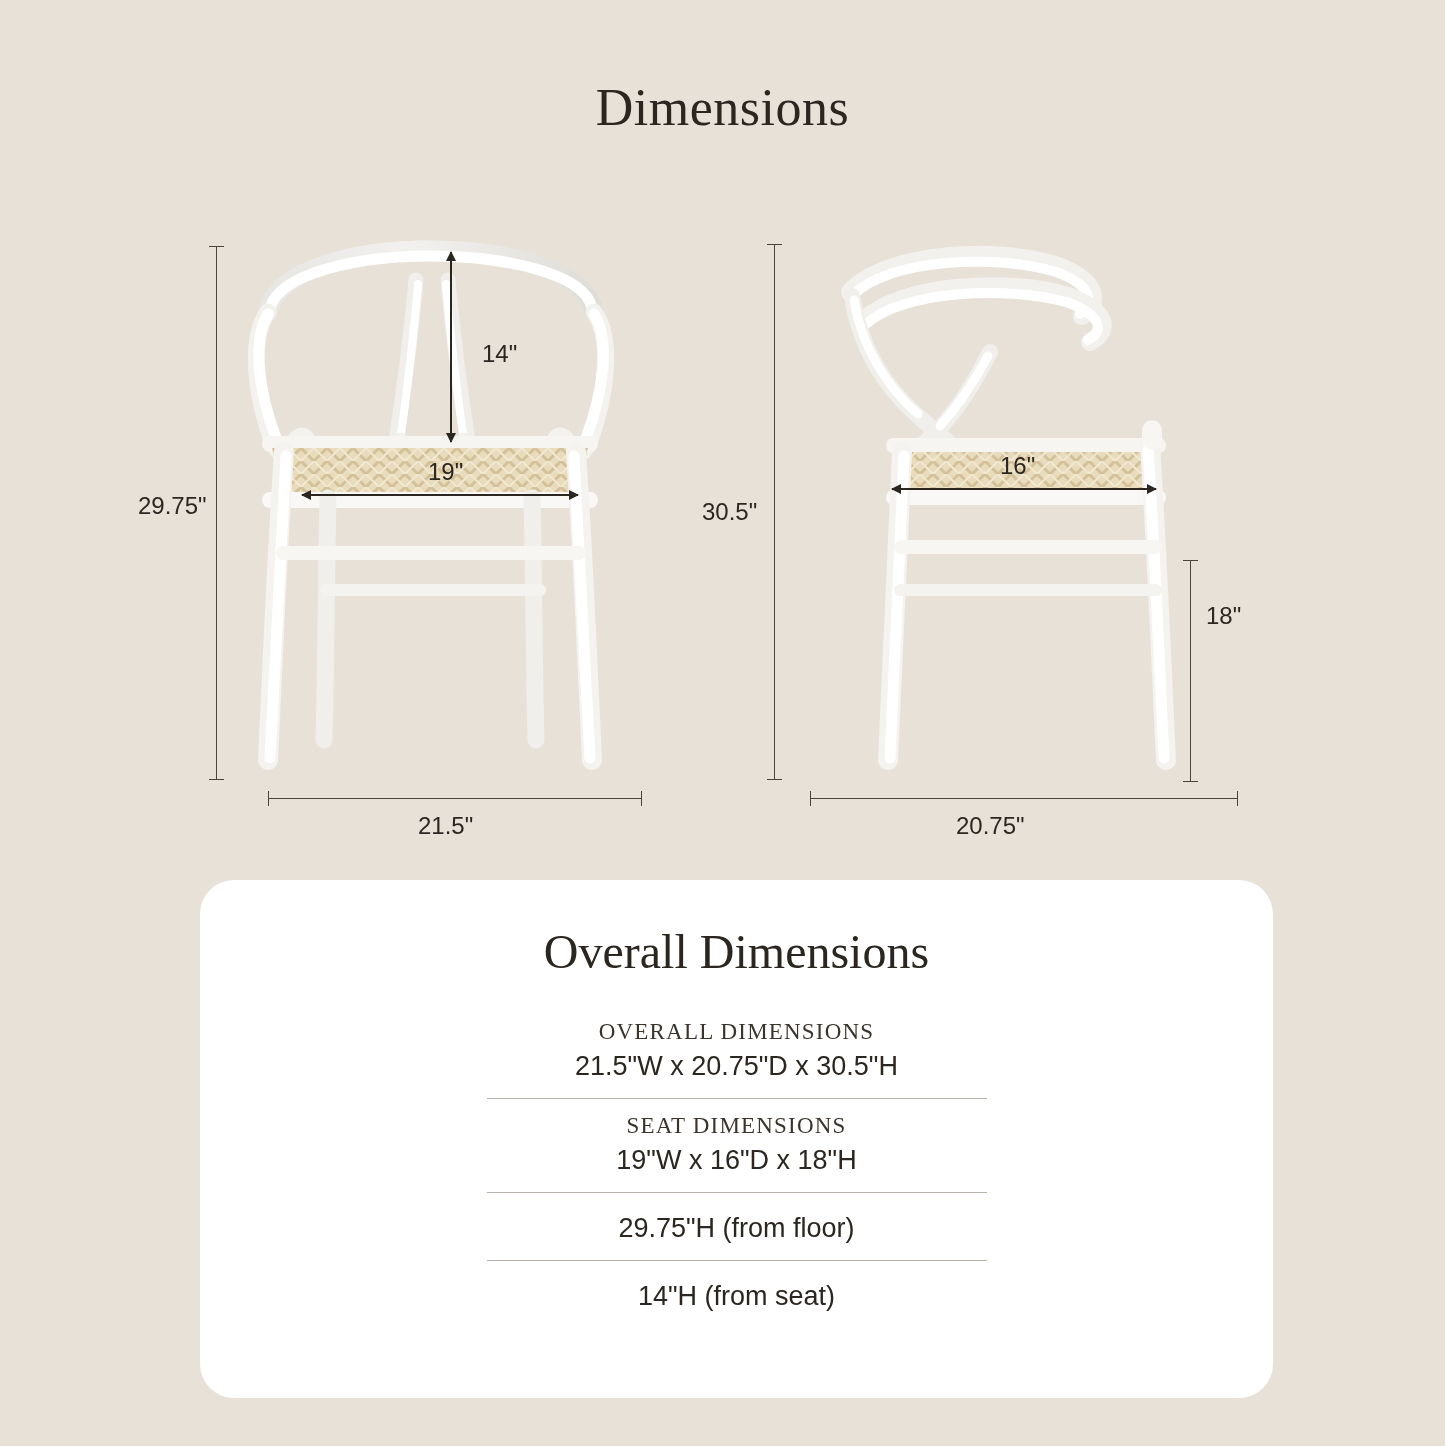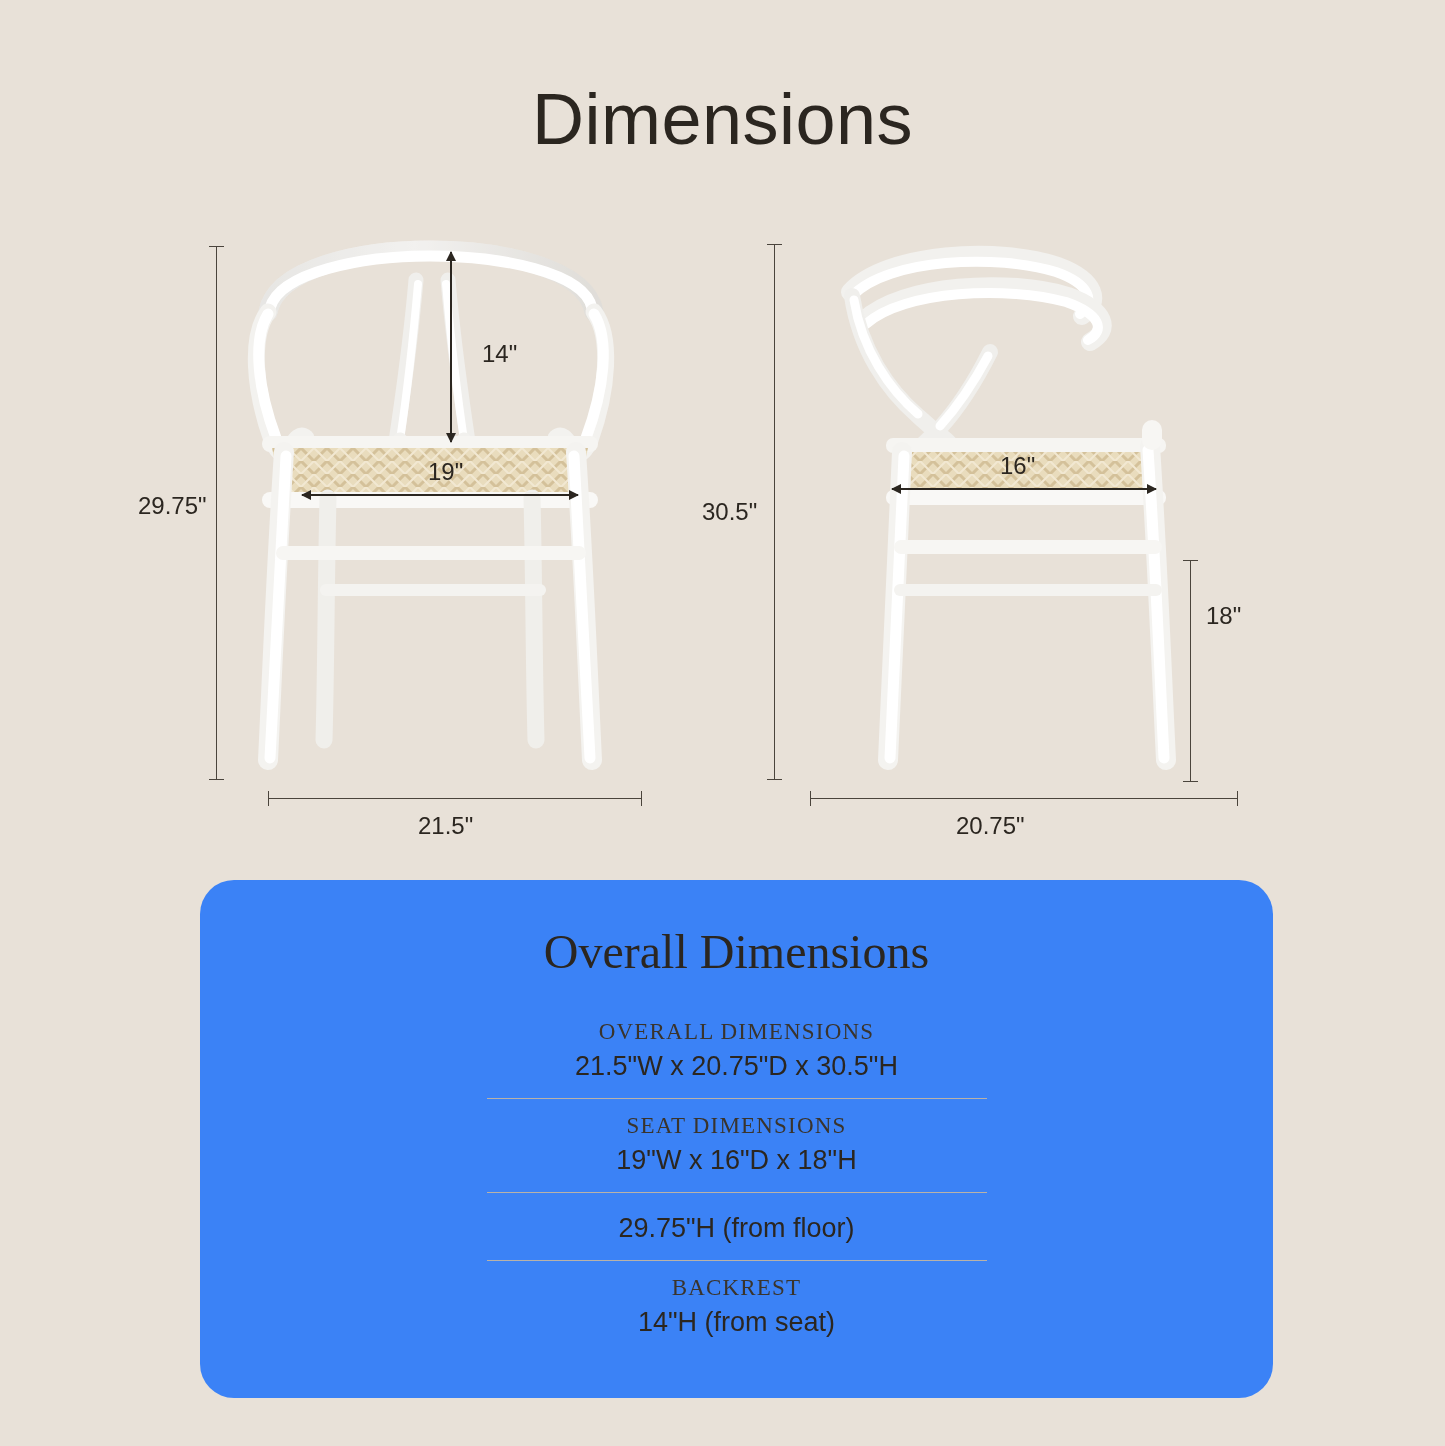--- a/index.html
+++ b/index.html
@@ -16,22 +16,22 @@
     position: relative;
   }
 
   
   .page-title {
     position: absolute;
     top: 78px;
     left: 0;
     width: 100%;
     text-align: center;
-    font-family: Liberation Sans, sans-serif;
-    font-size: 72px;
+    font-family: Liberation Serif, serif;
+    font-size: 52px;
     font-weight: 400;
     letter-spacing: 0.5px;
     color: #2b2620;
   }
 
   
   .diagram-area {
     position: absolute;
     top: 230px;
     left: 0;
@@ -121,21 +121,21 @@
   .arrow-v .tip-t { top: -1px; border-bottom: 10px solid #2b2620; }
   .arrow-v .tip-b { bottom: -1px; border-top: 10px solid #2b2620; }
 
   
   .info-card {
     position: absolute;
     left: 200px;
     top: 880px;
     width: 1073px;
     height: 518px;
-    background: #3b82f6;
+    background: #ffffff;
     border-radius: 34px;
   }
   .info-title {
     text-align: center;
     font-family: "Liberation Serif", serif;
     font-size: 48px;
     font-weight: 400;
     margin-top: 44px;
     color: #2b2620;
   }
@@ -302,17 +302,16 @@
       <div class="spec-value">21.5"W x 20.75"D x 30.5"H</div>
     </div>
     <div class="spec">
       <div class="spec-label">SEAT DIMENSIONS</div>
       <div class="spec-value">19"W x 16"D x 18"H</div>
     </div>
     <div class="spec">
       <div class="spec-value">29.75"H (from floor)</div>
     </div>
     <div class="spec">
-      <div class="spec-label">BACKREST</div>
       <div class="spec-value">14"H (from seat)</div>
     </div>
   </div>
 </div>
 
 </body></html>

